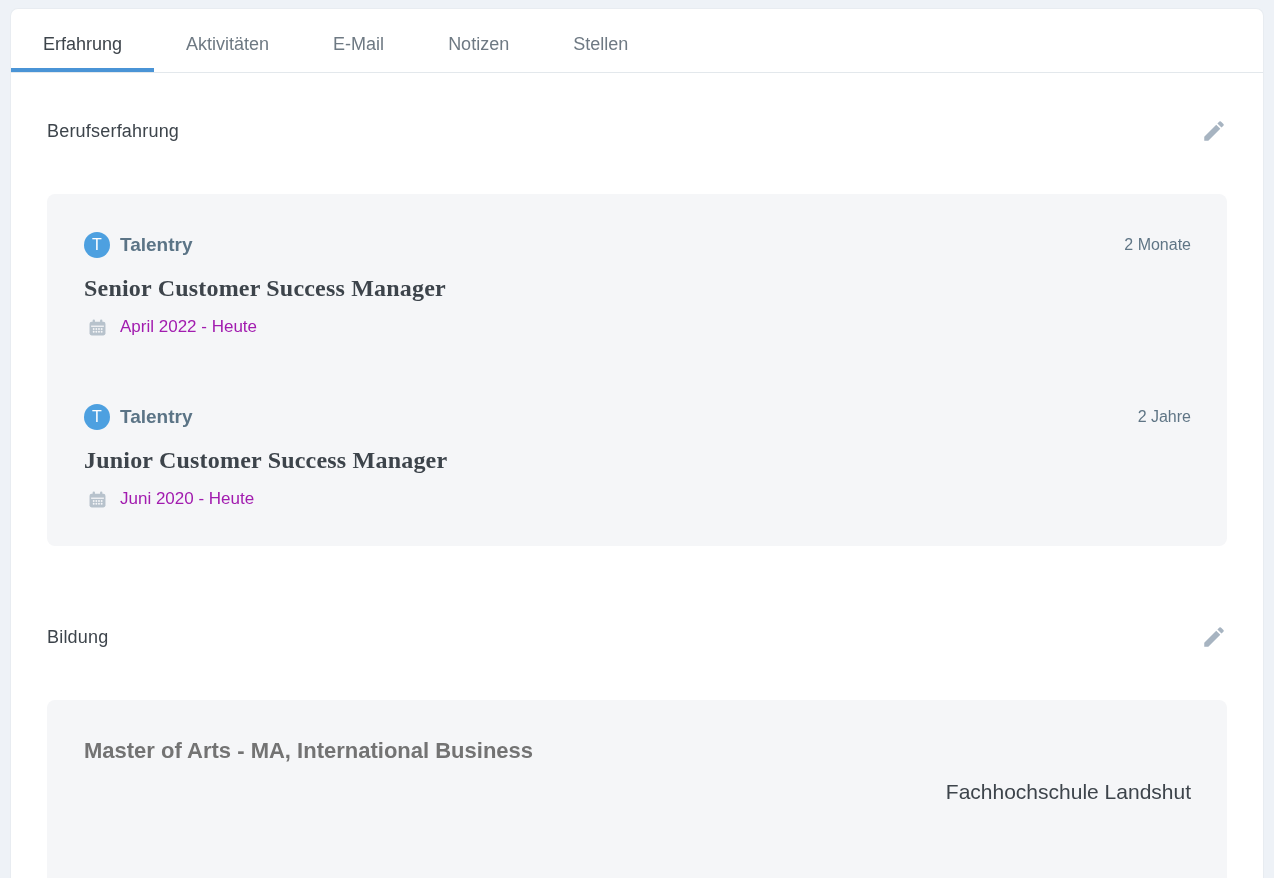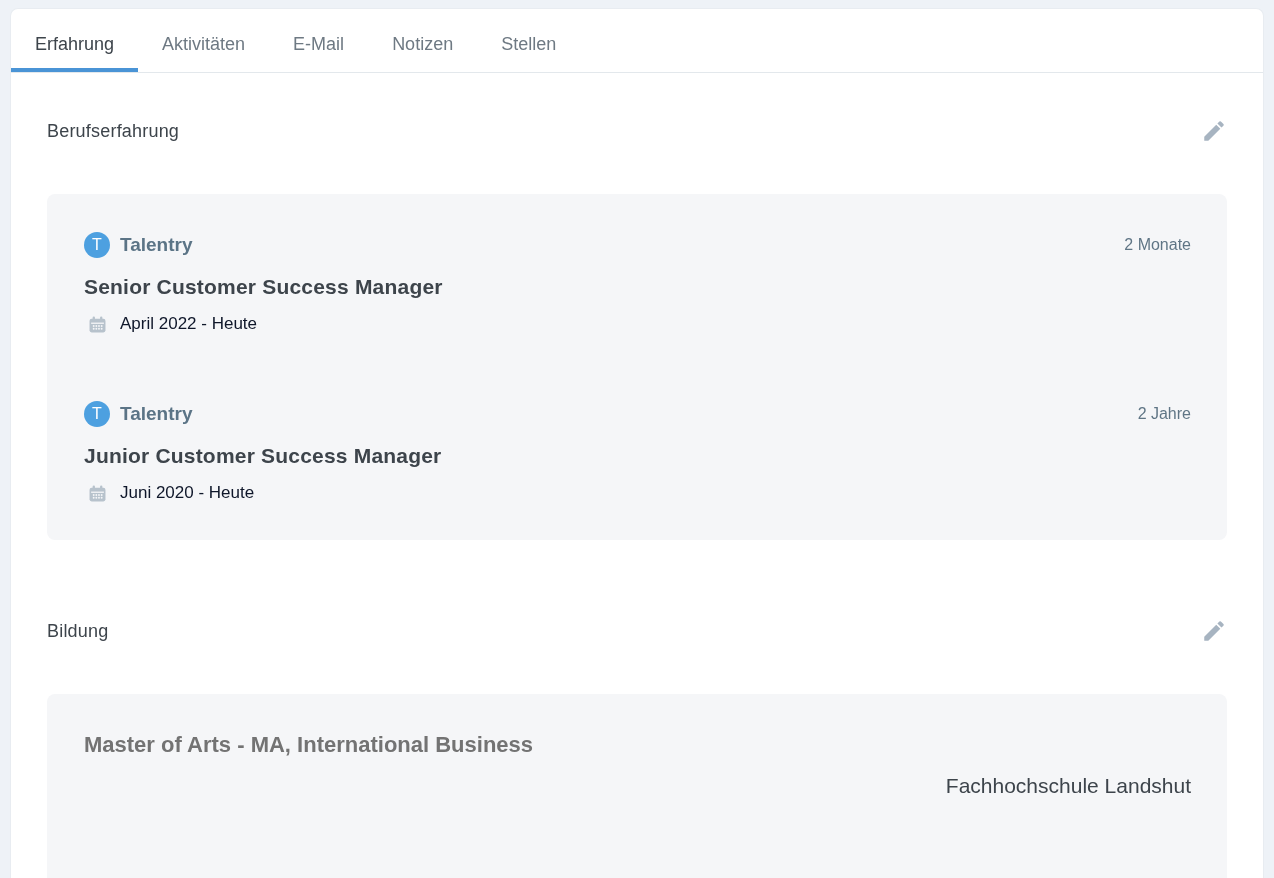--- a/index.html
+++ b/index.html
@@ -20,21 +20,21 @@
     overflow: hidden;
   }
   
   .tabs {
     display: flex;
     height: 64px;
     border-bottom: 1px solid #e3e8ec;
   }
   .tab {
     position: relative;
-    padding: 0 24px;
+    padding: 0 32px;
     line-height: 70px;
     font-size: 18px;
     color: #6e7983;
     cursor: pointer;
     white-space: nowrap;
   }
   .tab.active { color: #3d444b; }
   .tab.active::after {
     content: "";
     position: absolute;
@@ -98,41 +98,42 @@
     font-size: 19px;
     font-weight: 600;
     color: #5b7486;
   }
   .duration {
     font-size: 16px;
     color: #5f7585;
   }
   .role {
     margin-top: 17px;
-    font-size: 21px;
+    font-size: 24px;
     font-weight: 600;
     color: #3d444b;
     letter-spacing: 0.2px;
+    font-family: Liberation Serif, serif;
   }
   .date-row {
     margin-top: 15px;
     display: flex;
     align-items: center;
   }
   .date-icon-slot {
     width: 26px;
     display: flex;
     justify-content: center;
     line-height: 0;
   }
   .date-icon-slot svg { width: 17px; height: 17px; }
   .period {
     margin-left: 10px;
     font-size: 17px;
-    color: #0f172a;
+    color: #a21caf;
   }
   
   .degree {
     font-size: 22px;
     font-weight: 600;
     color: #737373;
   }
   .school {
     margin-top: 16px;
     font-size: 21px;

